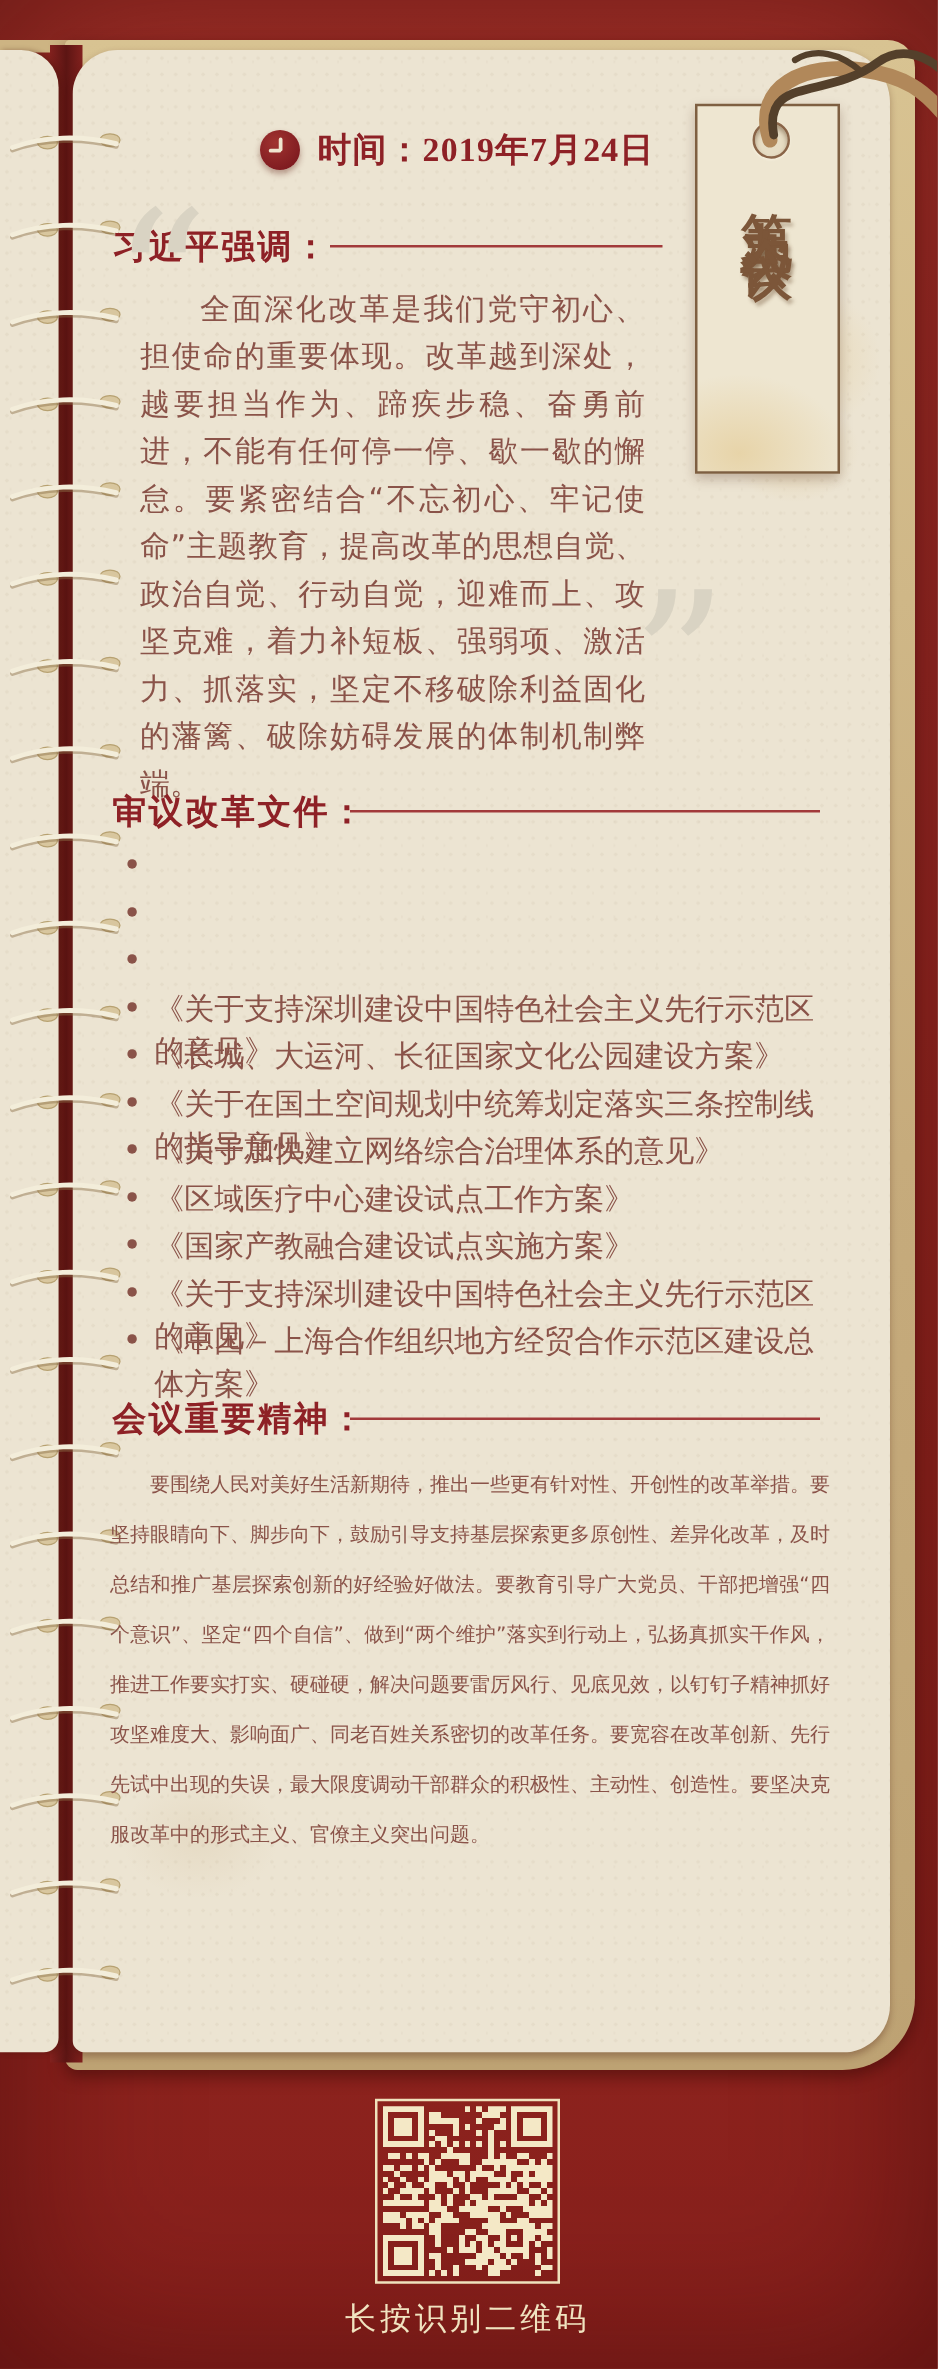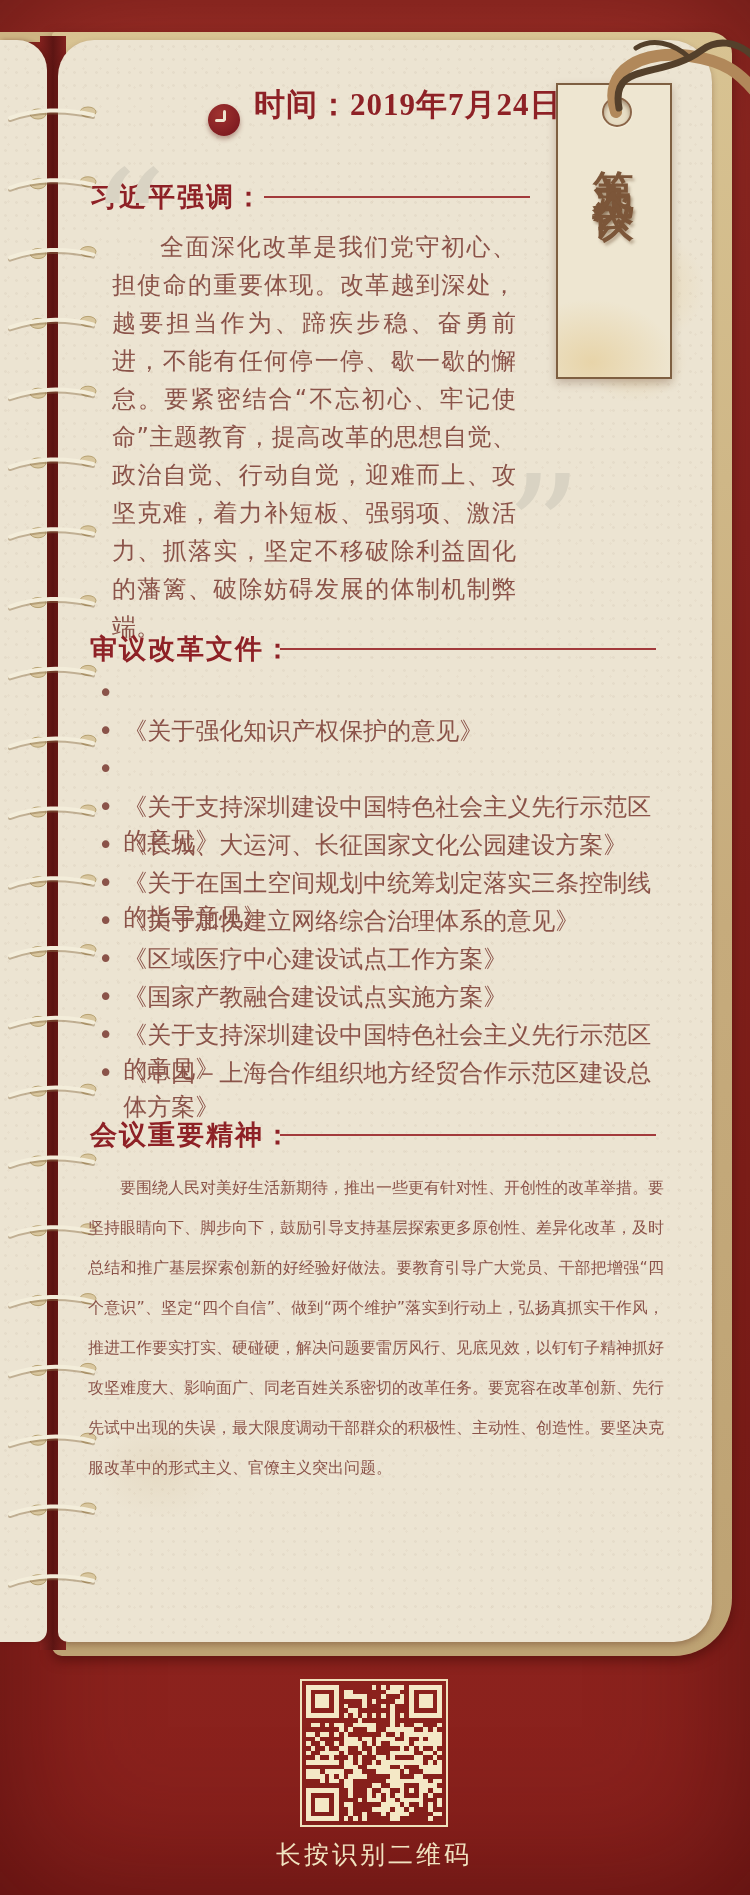--- a/index.html
+++ b/index.html
@@ -35,22 +35,22 @@
   
   #stitches{left:0;top:0;width:120px;height:1895px;}
   
   .clock{left:208px;top:104px;width:32px;height:32px;border-radius:50%;
     background:radial-gradient(circle at 38% 32%,#a03330,#7f1b20 75%);
     box-shadow:0 3px 5px rgba(95,30,20,.4);}
   .clock::before{content:"";position:absolute;left:15px;top:6px;width:3px;height:11px;
     background:#efe5cf;border-radius:2px;}
   .clock::after{content:"";position:absolute;left:7px;top:15px;width:10px;height:3px;
     background:#efe5cf;border-radius:2px;}
-  .date-text{left:254px;top:84px;font-family:"Liberation Serif","DejaVu Serif",serif;
-    font-weight:bold;font-size:31px;color:#8e2126;letter-spacing:1px;}
+  .date-text{left:254px;top:102px;font-family:"Liberation Serif","DejaVu Serif",serif;
+    font-weight:bold;font-size:27px;color:#8e2126;letter-spacing:1px;}
   
   .sec-head{font-family:Liberation Sans, sans-serif;font-weight:bold;
     font-size:27px;color:#8e2126;letter-spacing:2px;}
   .rule{height:2px;background:#a23a3b;}
   
   .quote-mark{font-family:"DejaVu Serif","Liberation Serif",serif;font-size:150px;
     line-height:1;color:#d9d3c3;}
   .quote-text{left:112px;top:228px;width:404px;font-size:24px;line-height:38px;
     text-align:justify;text-indent:2em;color:#8a5349;}
   
@@ -198,21 +198,20 @@
   <div class="abs quote-text">全面深化改革是我们党守初心、担使命的重要体现。改革越到深处，越要担当作为、蹄疾步稳、奋勇前进，不能有任何停一停、歇一歇的懈怠。要紧密结合“不忘初心、牢记使命”主题教育，提高改革的思想自觉、政治自觉、行动自觉，迎难而上、攻坚克难，着力补短板、强弱项、激活力、抓落实，坚定不移破除利益固化的藩篱、破除妨碍发展的体制机制弊端。</div>
 
   <div class="abs sec-head" style="left:90px;top:631px;text-align:right;">审议改革文件：</div>
   <div class="abs rule" style="left:280px;top:648px;width:376px;"></div>
   <ul class="abs doc-list">
       <li>
         <span class="bullet">•</span>
       </li>
       <li>
         <span class="bullet">•</span>
-        <span>《关于强化知识产权保护的意见》</span>
       </li>
       <li>
         <span class="bullet">•</span>
       </li>
       <li>
         <span class="bullet">•</span>
         <span>《关于支持深圳建设中国特色社会主义先行示范区的意见》</span>
       </li>
       <li>
         <span class="bullet">•</span>

